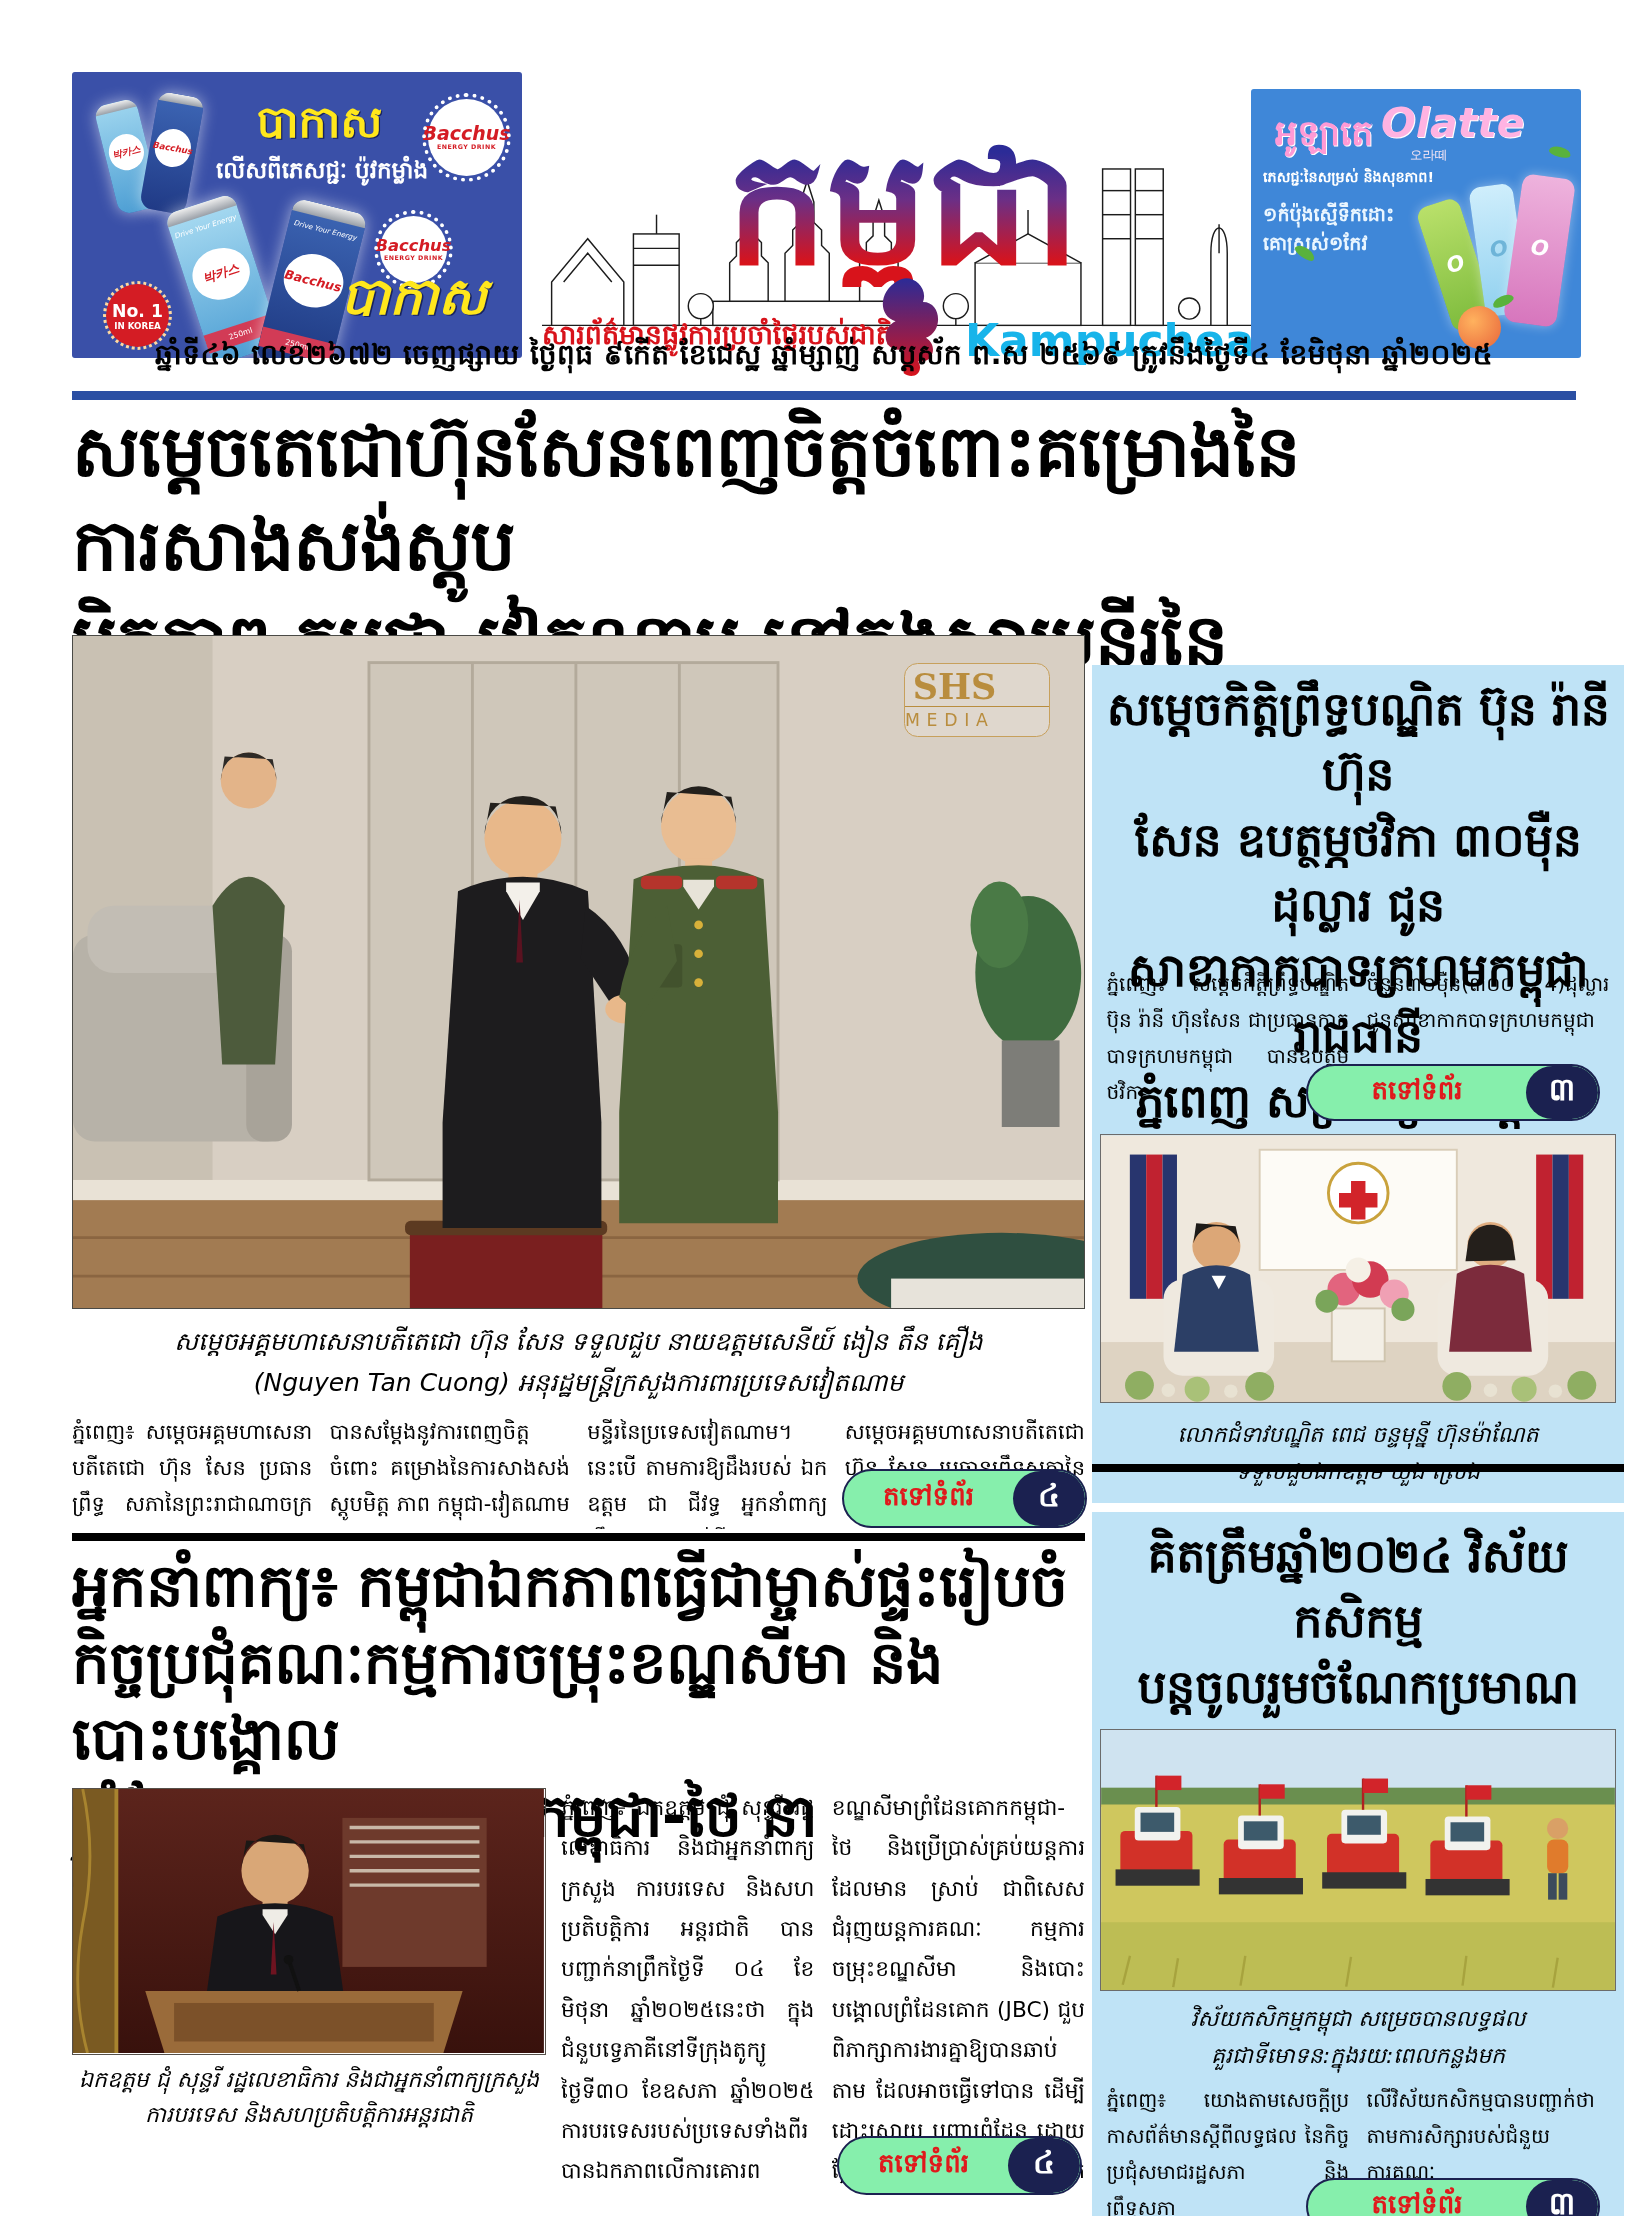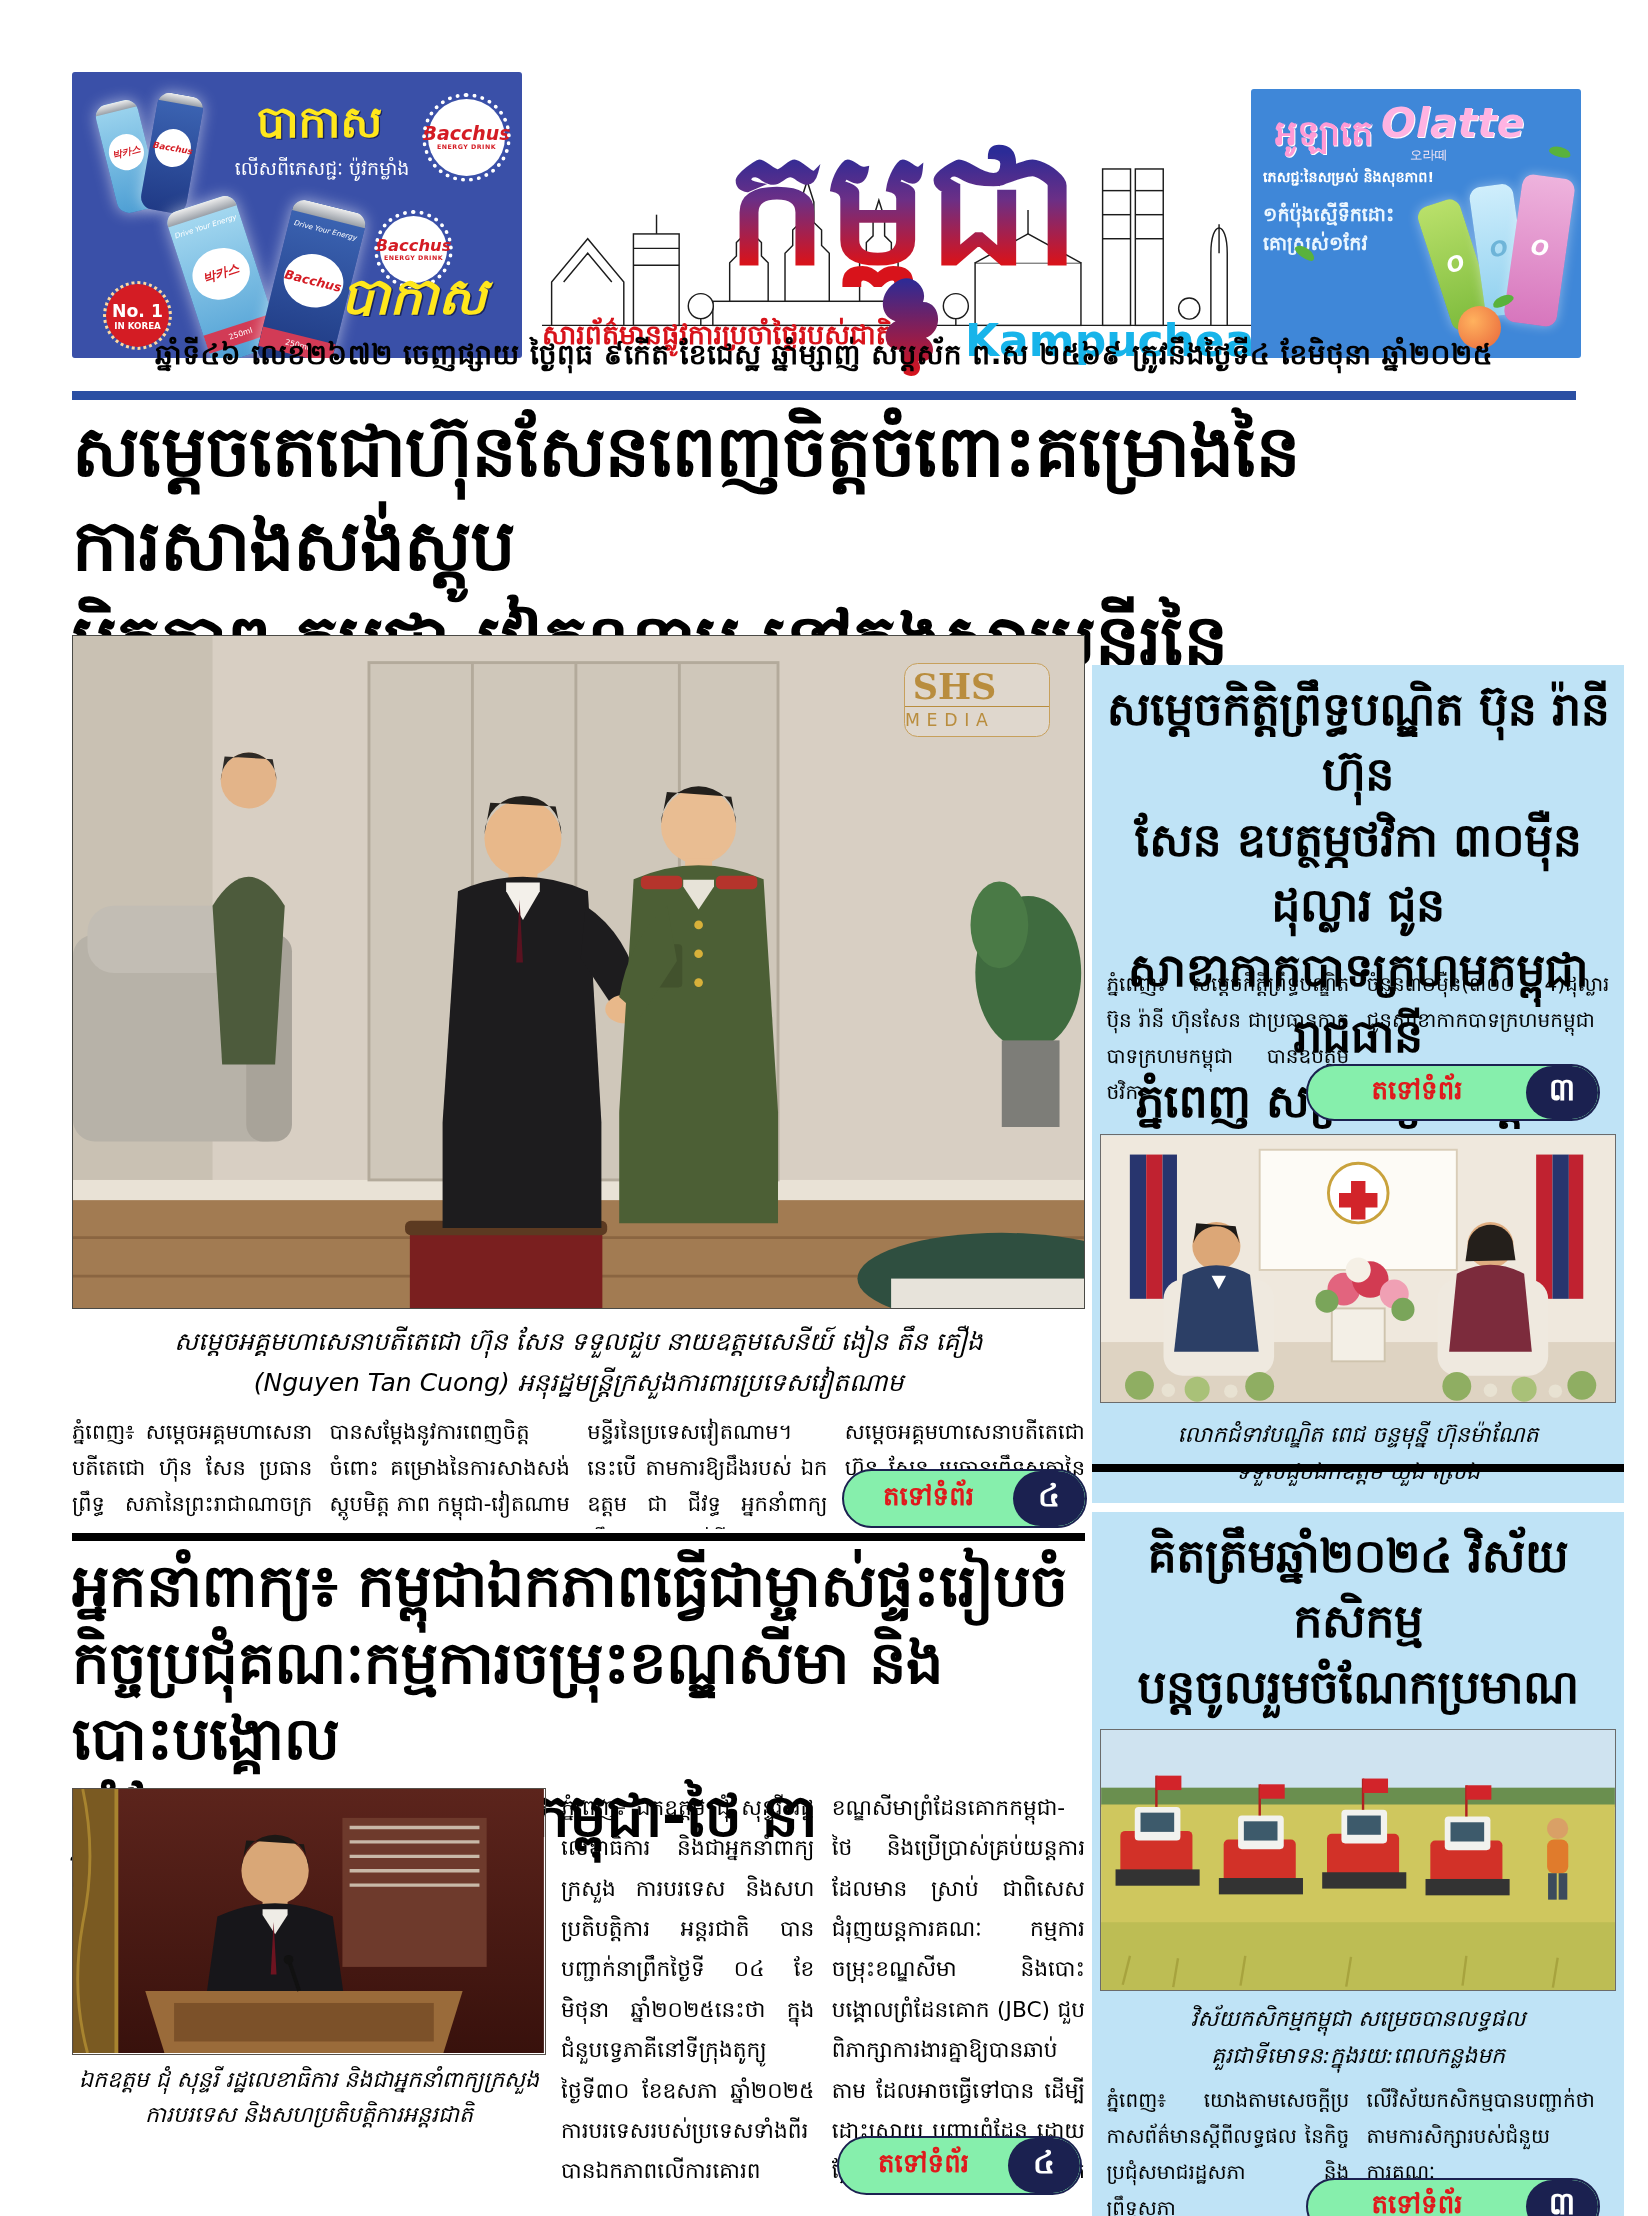--- a/index.html
+++ b/index.html
@@ -2,21 +2,21 @@
 <html style="font-size:7.7px"><head>
 <meta charset="utf-8">
 <style>
   html,body{margin:0;padding:0;background:#e8e8e8;}
   #page{position:relative;width:1648px;height:2216px;background:#ffffff;overflow:hidden;
         font-family:"DejaVu Sans",sans-serif;color:#000;}
   .abs{position:absolute;}
   
   #bacchus-ad{left:72px;top:72px;width:450px;height:286px;background:#3a50a8;border-radius:2.9px;overflow:hidden;}
   .bac-title{position:absolute;left:144px;top:26.5px;width:207px;text-align:center;color:#ffe71c;font-size:44px;font-weight:900;line-height:1.05;text-shadow:1.4px 1.4px 0 #17235f;}
-  .bac-sub{position:absolute;left:120px;top:84px;width:260px;text-align:center;color:#fff;font-size:19px;font-weight:400;}
+  .bac-sub{position:absolute;left:120px;top:84px;width:260px;text-align:center;color:#fff;font-size:23px;font-weight:700;}
   .gear{position:absolute;background:#fff;border-radius:50%;outline:4.8px dotted #ffffff;outline-offset:2.4px;display:flex;flex-direction:column;align-items:center;justify-content:center;}
   .gear .g1{color:#d41c24;font-weight:900;font-style:italic;font-size:19px;line-height:1;}
   .gear .g2{color:#d41c24;font-size:6.3px;font-weight:700;letter-spacing:0.5px;}
   .can{position:absolute;border-radius:12.5px;overflow:hidden;box-shadow:0 0 14.4px rgba(255,255,255,.55);}
   .can .top{height:8%;background:linear-gradient(#eee,#9aa0a8);}
   .can .lbl{position:absolute;left:10%;right:10%;top:30%;height:32%;background:#fff;border-radius:50%;display:flex;align-items:center;justify-content:center;color:#d41c24;font-weight:900;font-style:italic;}
   .can .band{position:absolute;left:0;right:0;bottom:8%;height:12%;background:#d23b56;color:#fff;font-size:7.7px;display:flex;align-items:center;justify-content:center;}
   .can .tag{position:absolute;left:0;right:0;top:12%;text-align:center;color:#fff;font-size:7.2px;font-style:italic;}
   .bac-big{position:absolute;left:269px;top:192px;color:#ffe71c;font-size:51px;font-weight:900;font-style:italic;text-shadow:1.4px 1.4px 0 #17235f;}
   .no1{position:absolute;left:34px;top:212px;width:63px;height:63px;border-radius:50%;background:#d41c24;outline:3.8px dotted #ffd9a0;display:flex;flex-direction:column;align-items:center;justify-content:center;color:#fff;font-weight:900;}

